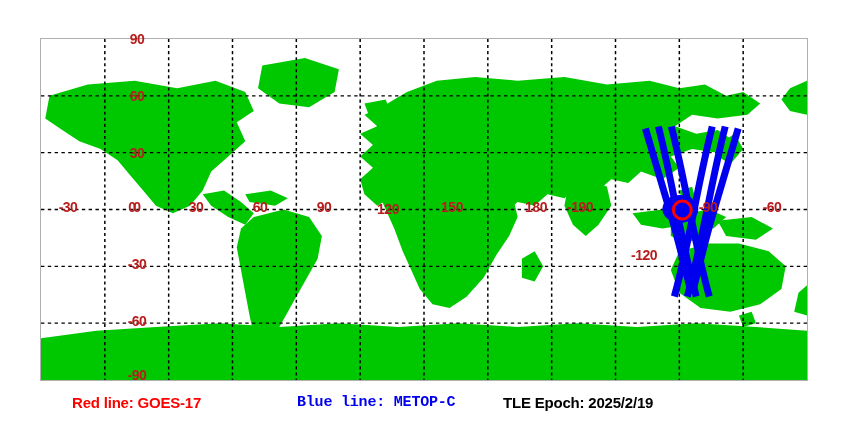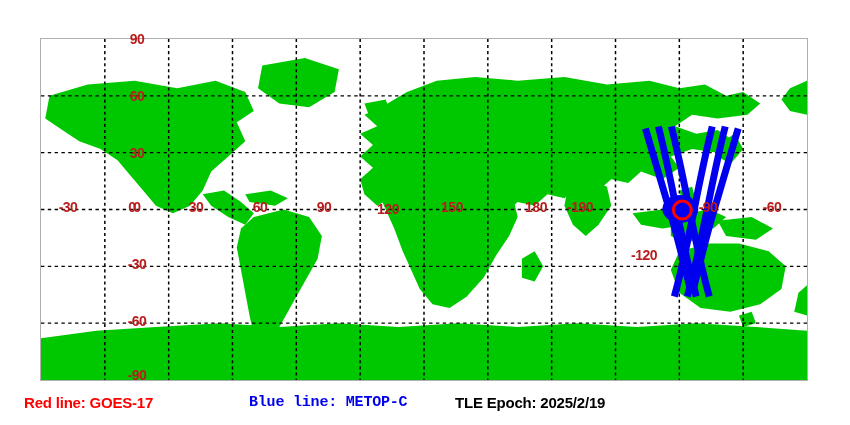--- a/index.html
+++ b/index.html
@@ -68,20 +68,21 @@
   }
   .legend-entry {
     position: absolute;
     top: 0;
     font-family: "Liberation Sans", sans-serif;
     font-size: 15px;
     font-weight: bold;
     white-space: nowrap;
     line-height: 22px;
     letter-spacing: -0.2px;
+    margin-left: 48px;
   }
   #legend-red  { left: 24px;  color: #ff0000; }
   #legend-blue { left: 249px; color: #0000ee; font-family: Liberation Mono, monospace; }
   #legend-epoch{ left: 455px; color: #000000; }
 </style>
 </head>
 <body>
 
 <div id="map-figure">
 

